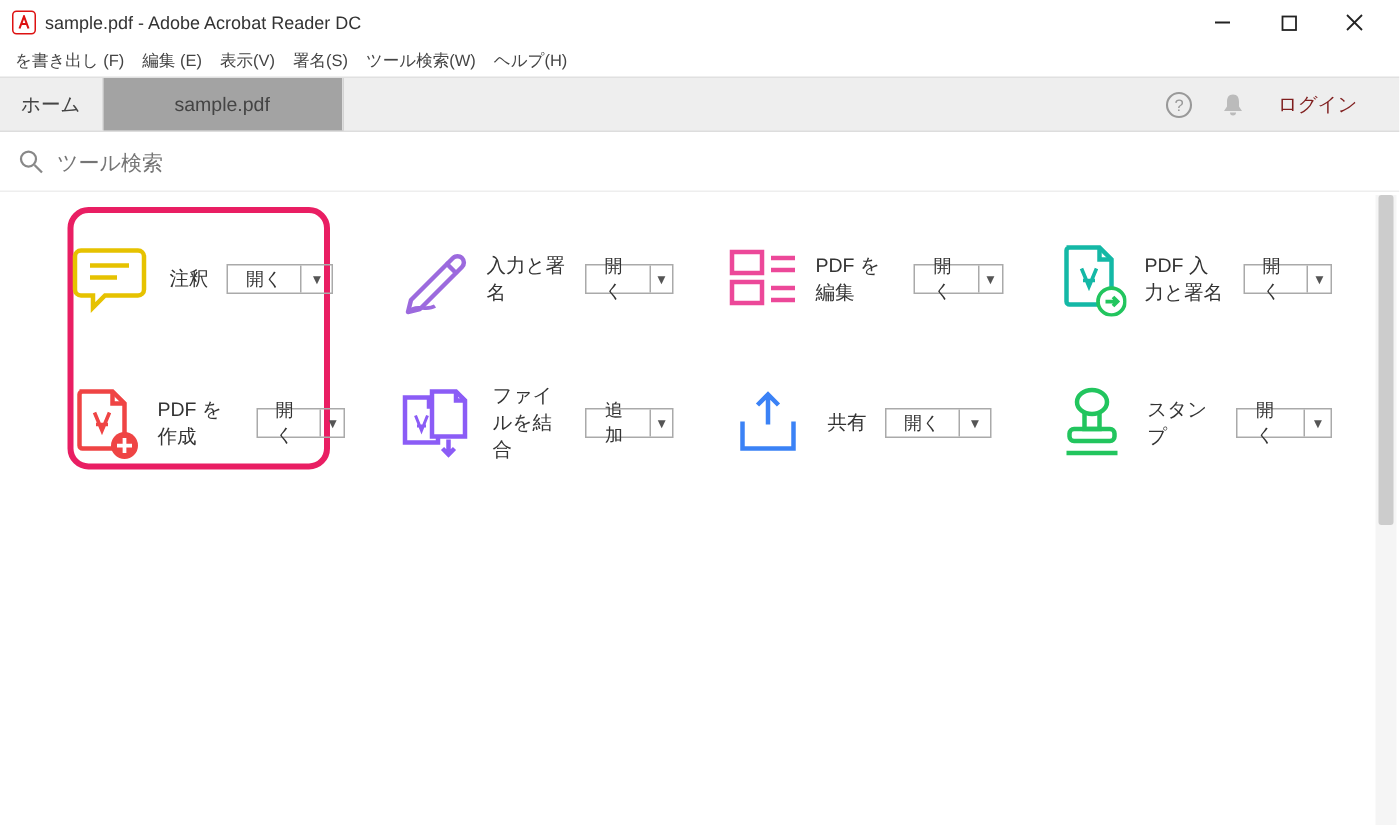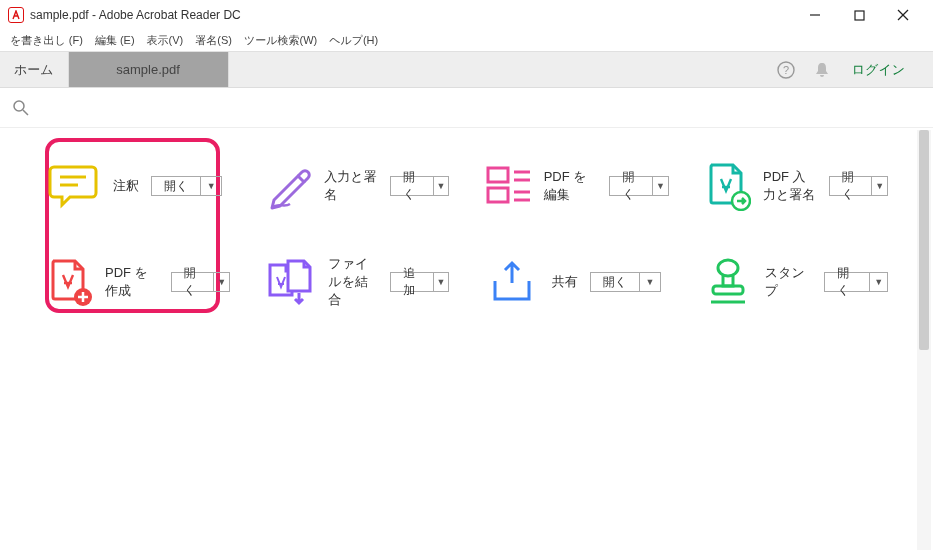--- a/index.html
+++ b/index.html
@@ -16,21 +16,21 @@
   .menubar { height: 22px; display: flex; align-items: center; padding: 0 4px; background: #fff; border-bottom: 1px solid #e0e0e0; }
   .menubar .menu-item { font-size: 11px; color: #444; padding: 2px 6px; cursor: pointer; }
 
   
   .tabbar { height: 36px; background: #eee; display: flex; align-items: stretch; border-bottom: 1px solid #ddd; justify-content: space-between; }
   .tabbar .tab { padding: 0 14px; display: flex; align-items: center; font-size: 13px; color: #444; cursor: pointer; border-right: 1px solid #ddd; }
   .tabbar .tab.active { border-bottom: 2px solid #3b82f6; color: #111; font-weight: 500; }
   .tabbar .tab.file { min-width: 160px; justify-content: center; background: #a3a3a3; }
   .tabbar .right { margin-left: auto; display: flex; align-items: center; gap: 8px; padding-right: 20px; }
   .tabbar .right .icon-btn { width: 28px; height: 28px; display: flex; align-items: center; justify-content: center; color: #888; cursor: pointer; font-size: 16px; }
-  .tabbar .right .login { font-size: 13px; color: #15803d; cursor: pointer; padding: 4px 8px; }
+  .tabbar .right .login { font-size: 13px; color: #7f1d1d; cursor: pointer; padding: 4px 8px; }
 
   
   .searchbar { height: 40px; display: flex; align-items: center; padding: 0 12px; border-bottom: 1px solid #eee; }
   .searchbar .search-icon { width: 18px; height: 18px; margin-right: 8px; color: #888; }
   .searchbar input { border: none; outline: none; font-size: 14px; color: #888; flex: 1; background: transparent; }
 
   
   .main { position: relative; height: 427px; overflow-y: auto; }
   .tool-grid { display: grid; grid-template-columns: repeat(4, 185px); gap: 40px 0; padding: 30px 45px; justify-content: space-between; }
   .tool-card { display: flex; align-items: center; gap: 12px; position: relative; }
@@ -109,20 +109,21 @@
   </div>
 </div>
 
 <div class="searchbar">
   <span class="search-icon">
     <svg width="18" height="18" viewBox="0 0 18 18">
         <circle cx="7" cy="7" r="5" stroke="#888" stroke-width="1.5" fill="none"></circle>
         <line x1="11" y1="11" x2="16" y2="16" stroke="#888" stroke-width="1.5"></line>
       </svg>
   </span>
+  <input type="text" placeholder="ツール検索" style="">
 </div>
 
 <div class="main">
   <div class="highlight-frame" style="left:45px; top:10px; width:175px; height:175px;"></div>
 
   <div class="tool-grid">
 
     <div class="tool-card">
       <div class="icon-wrap">
         <svg width="50" height="46" viewBox="0 0 50 46">

